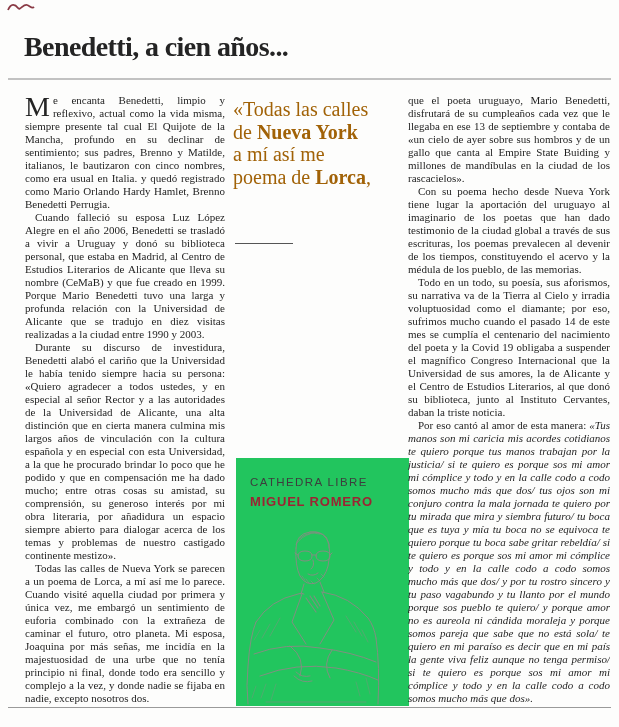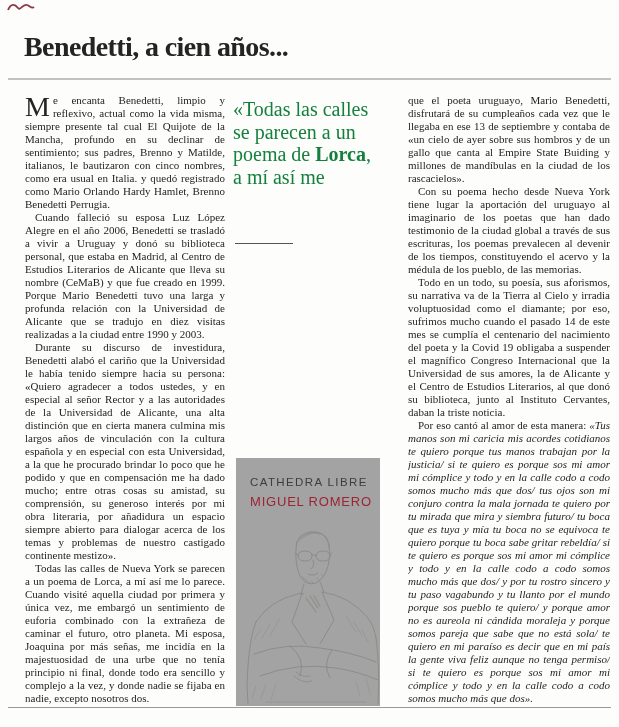--- a/index.html
+++ b/index.html
@@ -25,39 +25,39 @@
   #col-left{left:25px;width:200px;}
   #col-right{left:408px;width:202px;}
   .col p{margin:0;}
   .col p.ind{text-indent:10px;}
   .dc{float:left;font-size:28px;line-height:23px;padding:1px 3px 0 0;color:#242424;}
   .seg-b{font-weight:700;}
   .seg-i{font-style:italic;margin-top:21px;}
 
   .pullquote{
     position:absolute;left:233px;top:98px;width:182px;
-    font-size:20px;line-height:22.5px;color:#15803d;
+    font-size:20px;line-height:22.5px;color:#a16207;
     font-family:"Liberation Serif", serif;
   }
   .pullquote .q-line{white-space:nowrap;}
   .quote-rule{position:absolute;left:235px;top:243px;width:58px;height:1px;background:#555;}
 
   .credit-box{
-    position:absolute;left:236px;top:458px;width:144px;height:248px;
-    background:#a3a3a3;overflow:hidden;
+    position:absolute;left:236px;top:458px;width:173px;height:248px;
+    background:#22c55e;overflow:hidden;
   }
   .credit-kicker{
     position:absolute;left:14px;top:18px;
     font-family:"Liberation Sans", sans-serif;
     font-size:11.5px;letter-spacing:1.4px;color:#3d3d3d;
   }
   .credit-author{
     position:absolute;left:14px;top:36px;
     font-family:"Liberation Sans", sans-serif;
-    font-size:13px;font-weight:400;letter-spacing:0.8px;color:#9c2433;
+    font-size:13px;font-weight:700;letter-spacing:0.8px;color:#9c2433;
   }
   .sketch{position:absolute;left:0;bottom:0;width:153px;height:180px;}
 </style>
 </head>
 <body>
 
 <svg class="pen-mark" viewBox="0 0 30 13">
   <path d="M2,9 C5,2 9,3 12,7 C14,10 17,3 21,4 C24,5 26,8 28,6" stroke="#7c2330" stroke-width="1.8" fill="none" opacity="0.9"></path>
 </svg>
 
@@ -67,23 +67,23 @@
 <div class="col" id="col-left">
     <p><span class="dc">M</span><span>e encanta Benedetti, limpio y reflexivo, actual como la vida misma, siempre presente tal cual El Quijote de la Mancha, profundo en su declinar de sentimiento; sus padres, Brenno y Matilde, italianos, le bautizaron con cinco nombres, como era usual en Italia. y quedó registrado como Mario Orlando Hardy Hamlet, Brenno Benedetti Perrugia.</span></p>
     <p class="ind"><span>Cuando falleció su esposa Luz López Alegre en el año 2006, Benedetti se trasladó a vivir a Uruguay y donó su biblioteca personal, que estaba en Madrid, al Centro de Estudios Literarios de Alicante que lleva su nombre (CeMaB) y que fue creado en 1999. Porque Mario Benedetti tuvo una larga y profunda relación con la Universidad de Alicante que se tradujo en diez visitas realizadas a la ciudad entre 1990 y 2003.</span></p>
     <p class="ind"><span>Durante su discurso de investidura, Benedetti alabó el cariño que la Universidad le había tenido siempre hacia su persona: «Quiero agradecer a todos ustedes, y en especial al señor Rector y a las autoridades de la Universidad de Alicante, una alta distinción que en cierta manera culmina mis largos años de vinculación con la cultura española y en especial con esta Universidad, a la que he procurado brindar lo poco que he podido y que en compensación me ha dado mucho; entre otras cosas su amistad, su comprensión, su generoso interés por mi obra literaria, por añadidura un espacio siempre abierto para dialogar acerca de los temas y problemas de nuestro castigado continente mestizo».</span></p>
     <p class="ind"><span>Todas las calles de Nueva York se parecen a un poema de Lorca, a mí así me lo parece. Cuando visité aquella ciudad por primera y única vez, me embargó un sentimiento de euforia combinado con la extrañeza de caminar el futuro, otro planeta. Mi esposa, Joaquina por más señas, me incidía en la majestuosidad de una urbe que no tenía principio ni final, donde todo era sencillo y complejo a la vez, y donde nadie se fijaba en nadie, excepto nosotros dos.</span></p>
     <p class="ind"><span>Por eso me vino a mi mente aquello de</span></p>
   </div>
 
 <div class="pullquote">
     <div class="q-line"><span>«Todas las calles</span></div>
-    <div class="q-line"><span>se parecen a un</span></div>
+    <div class="q-line"><span>de </span><span class="seg-b">Nueva York</span></div>
+    <div class="q-line"><span>a mí así me</span></div>
     <div class="q-line"><span>poema de </span><span class="seg-b">Lorca</span><span>,</span></div>
-    <div class="q-line"><span>a mí así me</span></div>
   </div>
 <div class="quote-rule"></div>
 
 <div class="credit-box">
   <div class="credit-kicker">CATHEDRA LIBRE</div>
   <div class="credit-author">MIGUEL ROMERO</div>
   <svg class="sketch" viewBox="0 0 153 180">
     <g stroke="#8b8984" fill="none" stroke-width="0.9" stroke-linecap="round">
 
       <path d="M60,22 Q60,8 74,6 Q90,5 93,18 Q95,28 92,40 Q89,52 80,57 Q70,60 64,50 Q59,40 60,22"></path>

